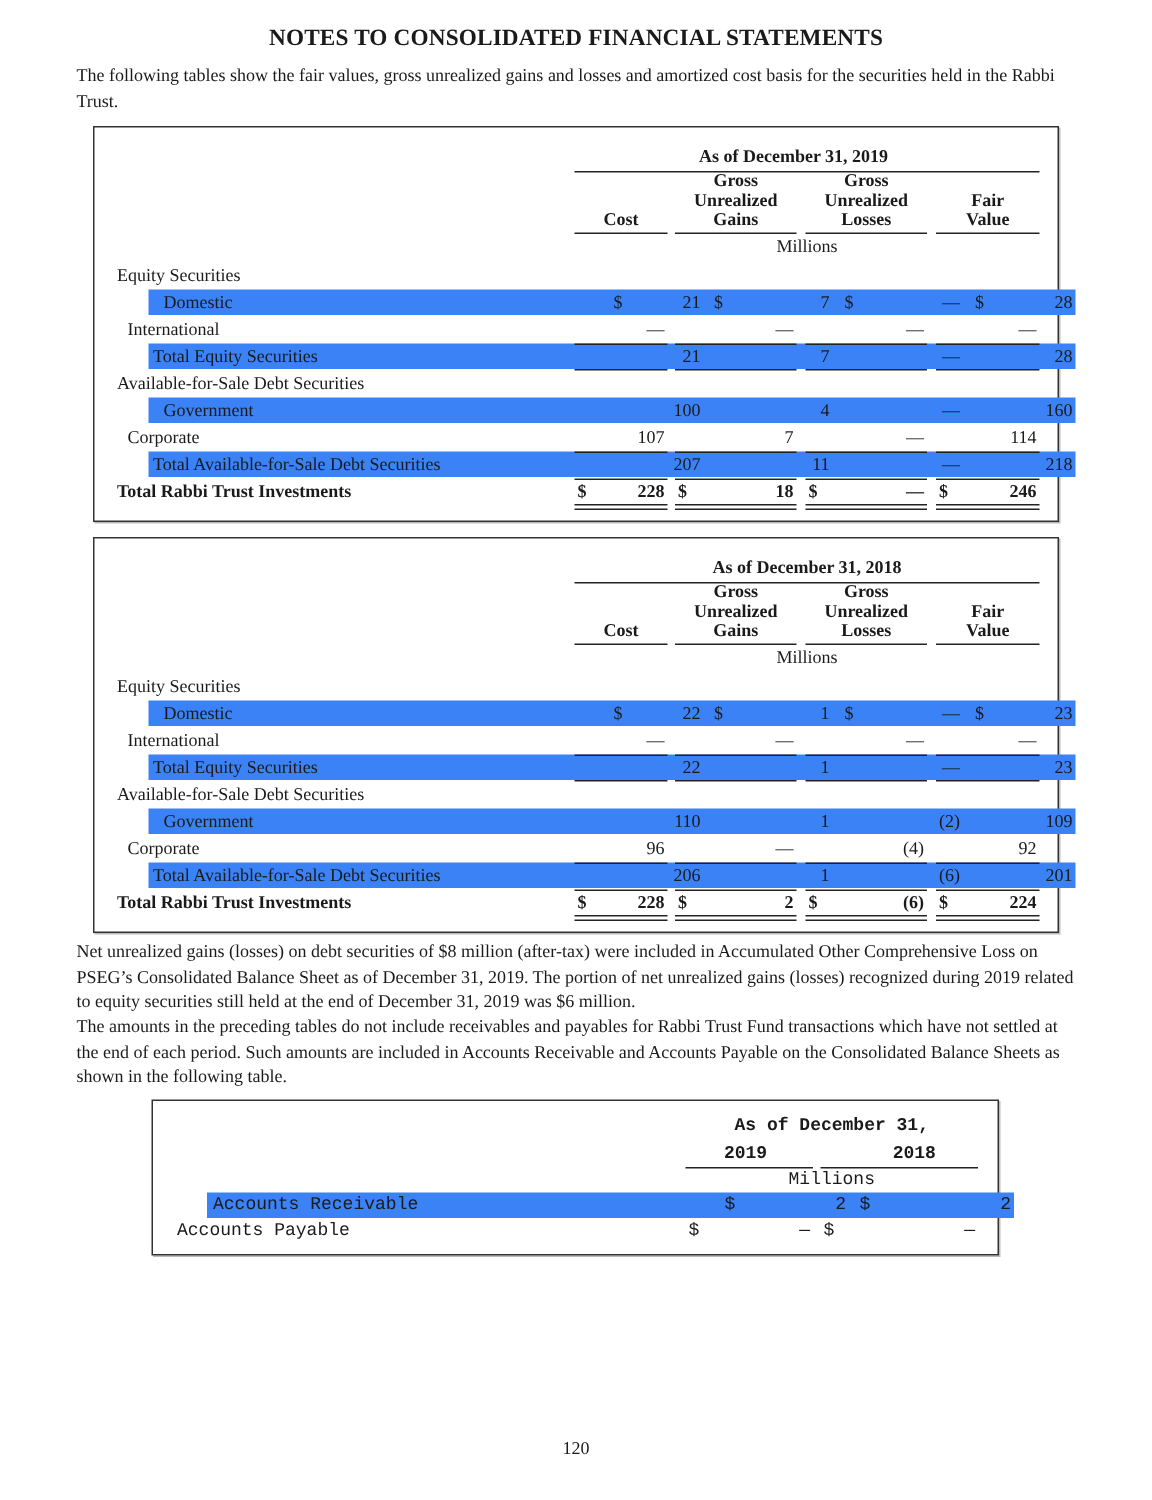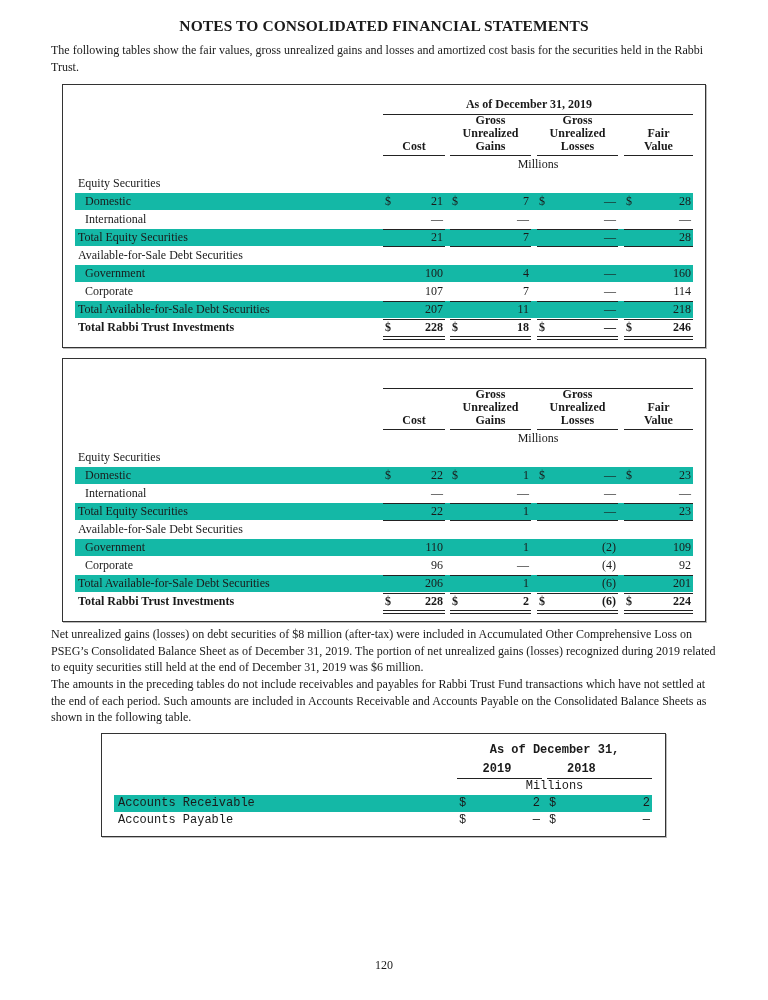--- a/index.html
+++ b/index.html
@@ -12,21 +12,21 @@
     font-weight: bold; font-size: 15.5px; letter-spacing: 0.1px;
   }
   .para {
     position: absolute; left: 51px; width: 670px; font-size: 12px; line-height: 16.5px;
   }
   .box {
     position: absolute; border: 1px solid #333; background: #fff;
     box-shadow: 1px 1px 0 #bbb;
   }
   .row { position: absolute; height: 17px; line-height: 17px; }
-  .shade { background: #14b8a6; }
+  .shade { background: #3b82f6; margin-left: 24px; }
   .lbl { position: absolute; left: 0; top: 0; white-space: nowrap; }
   .cell { position: absolute; top: 0; height: 17px; }
   .dol { position: absolute; left: 2px; top: 0; }
   .num { position: absolute; right: 2px; top: 0; }
   .bold { font-weight: bold; }
   .hdr { position: absolute; font-weight: bold; text-align: center; line-height: 13px; }
   .rule { position: absolute; height: 0; border-top: 1.4px solid #222; }
   .dbl { position: absolute; height: 2px; border-top: 1.2px solid #222; border-bottom: 1.2px solid #222; }
   .millions { position: absolute; text-align: center; }
   .pageno { position: absolute; left: 0; width: 768px; top: 958px; text-align: center; font-size: 12px; }
@@ -198,20 +198,21 @@
       <div class="rule" style="left: 474px; width: 81px; top: 234px;"></div>
       <div class="rule" style="left: 561px; width: 69px; top: 234px;"></div>
       <div class="dbl" style="left: 320px; width: 62px; top: 251px;"></div>
       <div class="dbl" style="left: 387px; width: 81px; top: 251px;"></div>
       <div class="dbl" style="left: 474px; width: 81px; top: 251px;"></div>
       <div class="dbl" style="left: 561px; width: 69px; top: 251px;"></div>
     </div>
 </div>
 
 <div class="box" style="left:62px; top:358px; width:642px; height:262px;">
+  <div class="hdr" style="left:320px; top:13px; width:310px;">As of December 31, 2018</div>
   <div class="rule" style="left:320px; top:29px; width:310px;"></div>
   <div class="hdr" style="left:320px; top:55px; width:62px;">Cost</div>
   <div class="hdr" style="left:387px; top:29px; width:81px;">
     <div>Gross</div>
       <div>Unrealized</div>
       <div>Gains</div>
   </div>
   <div class="hdr" style="left:474px; top:29px; width:81px;">
     <div>Gross</div>
       <div>Unrealized</div>
@@ -369,21 +370,21 @@
       <div class="dbl" style="left: 561px; width: 69px; top: 251px;"></div>
     </div>
 </div>
 
 <div class="para" style="top:626px;">Net unrealized gains (losses) on debt securities of $8 million (after-tax) were included in Accumulated Other Comprehensive Loss on PSEG’s Consolidated Balance Sheet as of December 31, 2019. The portion of net unrealized gains (losses) recognized during 2019 related to equity securities still held at the end of December 31, 2019 was $6 million.</div>
 <div class="para" style="top:676px;">The amounts in the preceding tables do not include receivables and payables for Rabbi Trust Fund transactions which have not settled at the end of each period. Such amounts are included in Accounts Receivable and Accounts Payable on the Consolidated Balance Sheets as shown in the following table.</div>
 
 <div class="box" style="left:101px; top:733px; width:563px; height:102px;font-family:Liberation Mono, monospace;">
   <div class="hdr" style="left:355px; top:10px; width:195px;">As of December 31,</div>
   <div class="hdr" style="left:355px; top:29px; width:80px;">2019</div>
-  <div class="hdr" style="left:465px; top:29px; width:85px; text-align:left;">2018</div>
+  <div class="hdr" style="left:465px; top:29px; width:85px; text-align:center;">2018</div>
   <div class="rule" style="left:355px; top:44px; width:85px;"></div>
   <div class="rule" style="left:445px; top:44px; width:105px;"></div>
   <div class="millions" style="left:355px; top:45px; width:195px;">Millions</div>
 
   <div class="row shade" style="left:12px; top:61px; width:538px;">
     <span class="lbl" style="left:4px;">Accounts Receivable</span>
     <div class="cell" style="left:343px; width:85px;">
       <span class="dol">$</span>
       <span class="num">2</span>
     </div>

